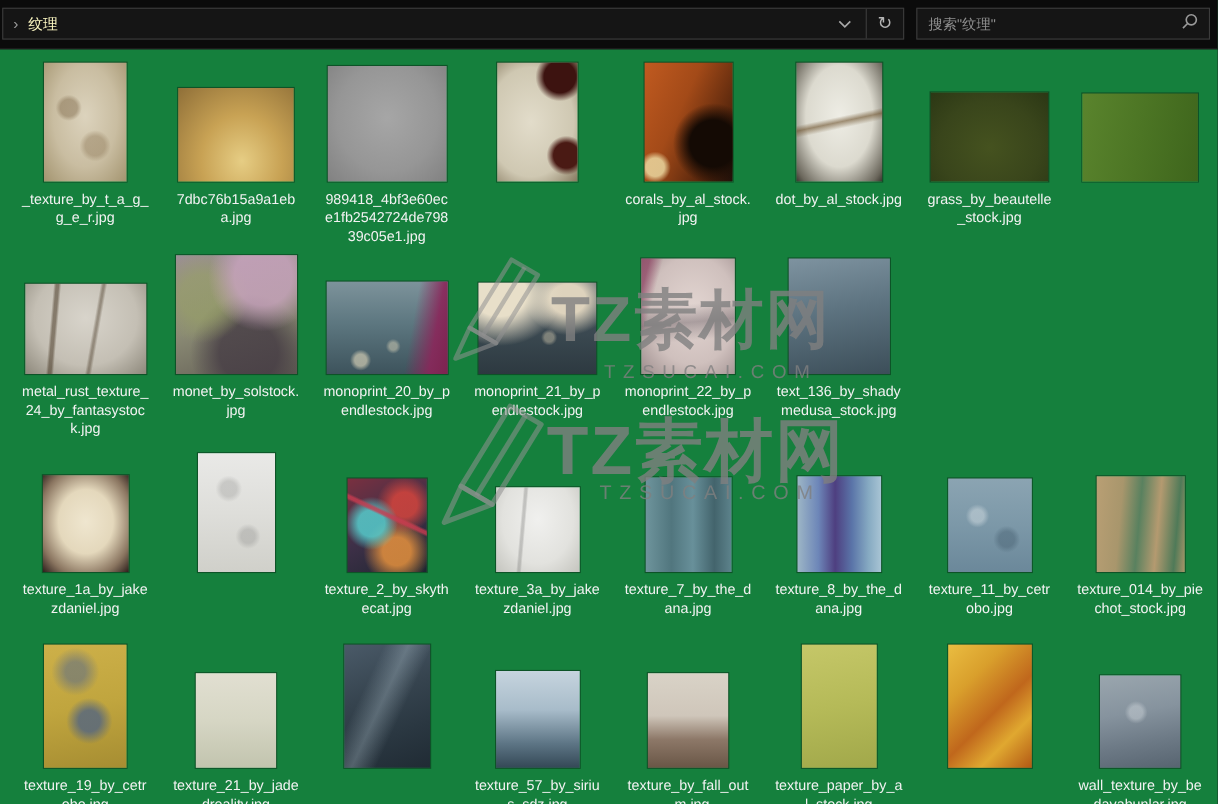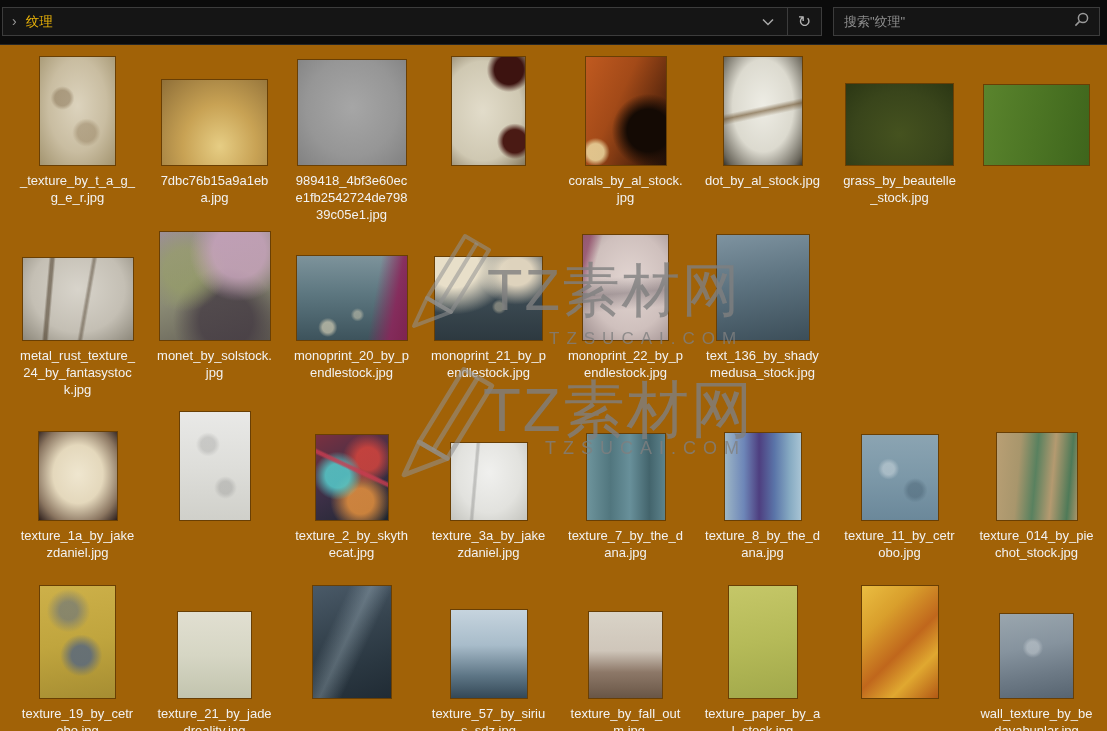--- a/index.html
+++ b/index.html
@@ -13,39 +13,39 @@
   .topbar{
     position:absolute;top:0;left:0;width:1107px;height:44px;
     background:#0b0b0b;border-bottom:1px solid #262626;
   }
   .addressbar{
     position:absolute;left:2px;top:7px;width:820px;height:29px;
     background:#151515;border:1px solid #3c3c3c;
     display:flex;align-items:center;box-sizing:border-box;
   }
   .crumb-chev{color:#9a9a9a;font-size:14px;padding:0 9px 2px 9px;}
-  .crumb-label{color:#eab308;font-size:13.5px;}
+  .crumb-label{color:#fef9c3;font-size:13.5px;}
   .addr-spacer{flex:1;}
   .addr-btn{
     background:transparent;border:none;height:100%;cursor:pointer;
     display:flex;align-items:center;justify-content:center;padding:0;
   }
   .addr-btn.dropdown{width:38px;}
   .addr-btn.refresh{width:33px;color:#b5b5b5;font-size:16px;line-height:1;}
   .addr-divider{width:1px;height:27px;background:#3c3c3c;}
   .searchbox{
     position:absolute;left:833px;top:7px;width:267px;height:29px;
     background:#151515;border:1px solid #3c3c3c;box-sizing:border-box;
     display:flex;align-items:center;padding:0 10px;
   }
   .search-placeholder{flex:1;color:#8f8f8f;font-size:13px;}
   
   .content{
     position:absolute;top:45px;left:0;width:1107px;height:686px;
-    background:#a16207;
+    background:#15803d;
   }
   .grid-row{position:absolute;left:19px;width:1076px;display:flex;gap:20px;}
   .grid-row:nth-child(1){top:10px;}
   .grid-row:nth-child(2){top:185px;}
   .grid-row:nth-child(3){top:365px;}
   .grid-row:nth-child(4){top:540px;}
   .cell{width:117px;flex:0 0 117px;display:flex;flex-direction:column;align-items:center;}
   .thumb-wrap{width:117px;display:flex;align-items:flex-end;justify-content:center;}
   .grid-row:nth-child(1) .thumb-wrap{height:110px;}
   .grid-row:nth-child(2) .thumb-wrap{height:110px;}
@@ -53,21 +53,21 @@
   .grid-row:nth-child(4) .thumb-wrap{height:113px;}
   .thumb{box-shadow:0 0 0 1px rgba(0,0,0,0.35);}
   .caption{
     margin-top:7px;width:117px;text-align:center;
     color:#f2f2f2;font-size:13px;line-height:17px;
     word-break:break-all;
   }
   
   .watermark-layer{position:absolute;top:0;left:0;width:1107px;height:731px;pointer-events:none;z-index:5;}
   .wm-tile{position:absolute;color:rgba(128,128,128,0.8);}
-  .wm-brand{font-weight:normal;letter-spacing:2px;white-space:nowrap;}
+  .wm-brand{font-weight:bold;letter-spacing:2px;white-space:nowrap;margin-left:14px;}
   .wm-domain{font-weight:normal;white-space:nowrap;}
   #wm1 .wm-brand{position:absolute;left:487px;top:252px;font-size:58px;}
   #wm1 .wm-domain{position:absolute;left:549px;top:329px;font-size:17px;letter-spacing:7px;}
   #wm1 .wm-pencil{position:absolute;left:396px;top:228px;}
   #wm2 .wm-brand{position:absolute;left:483px;top:368px;font-size:62px;}
   #wm2 .wm-domain{position:absolute;left:545px;top:438px;font-size:18px;letter-spacing:7px;}
   #wm2 .wm-pencil{position:absolute;left:381px;top:360px;}
 </style>
 </head>
 <body>

